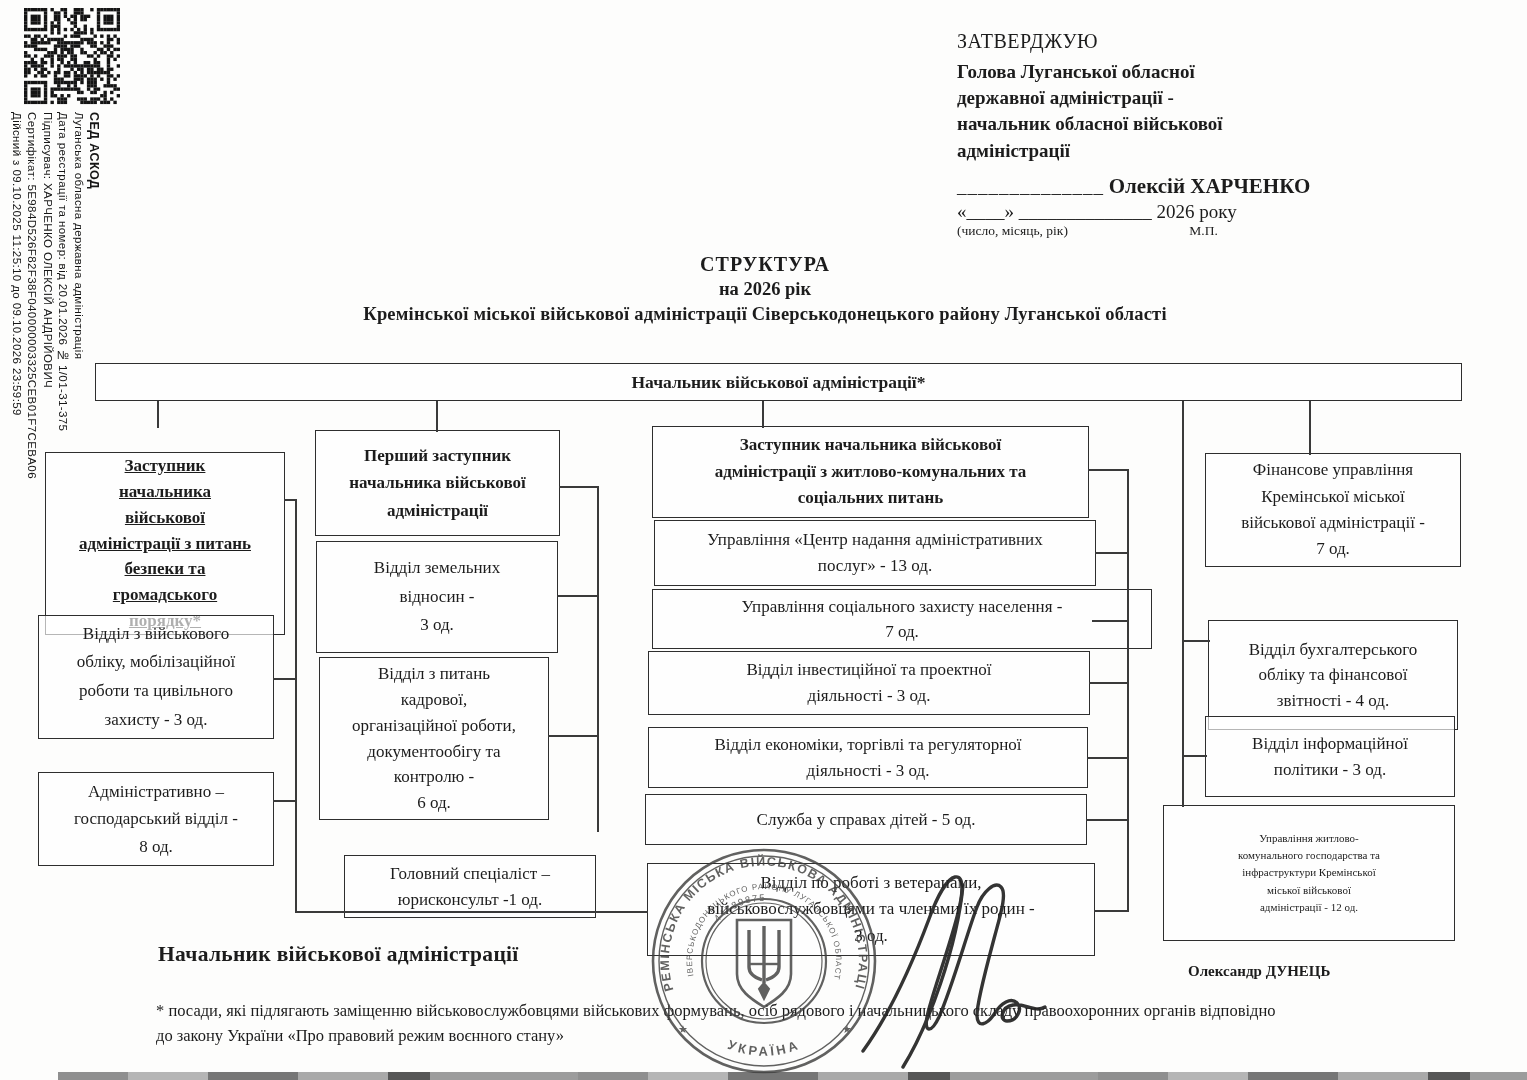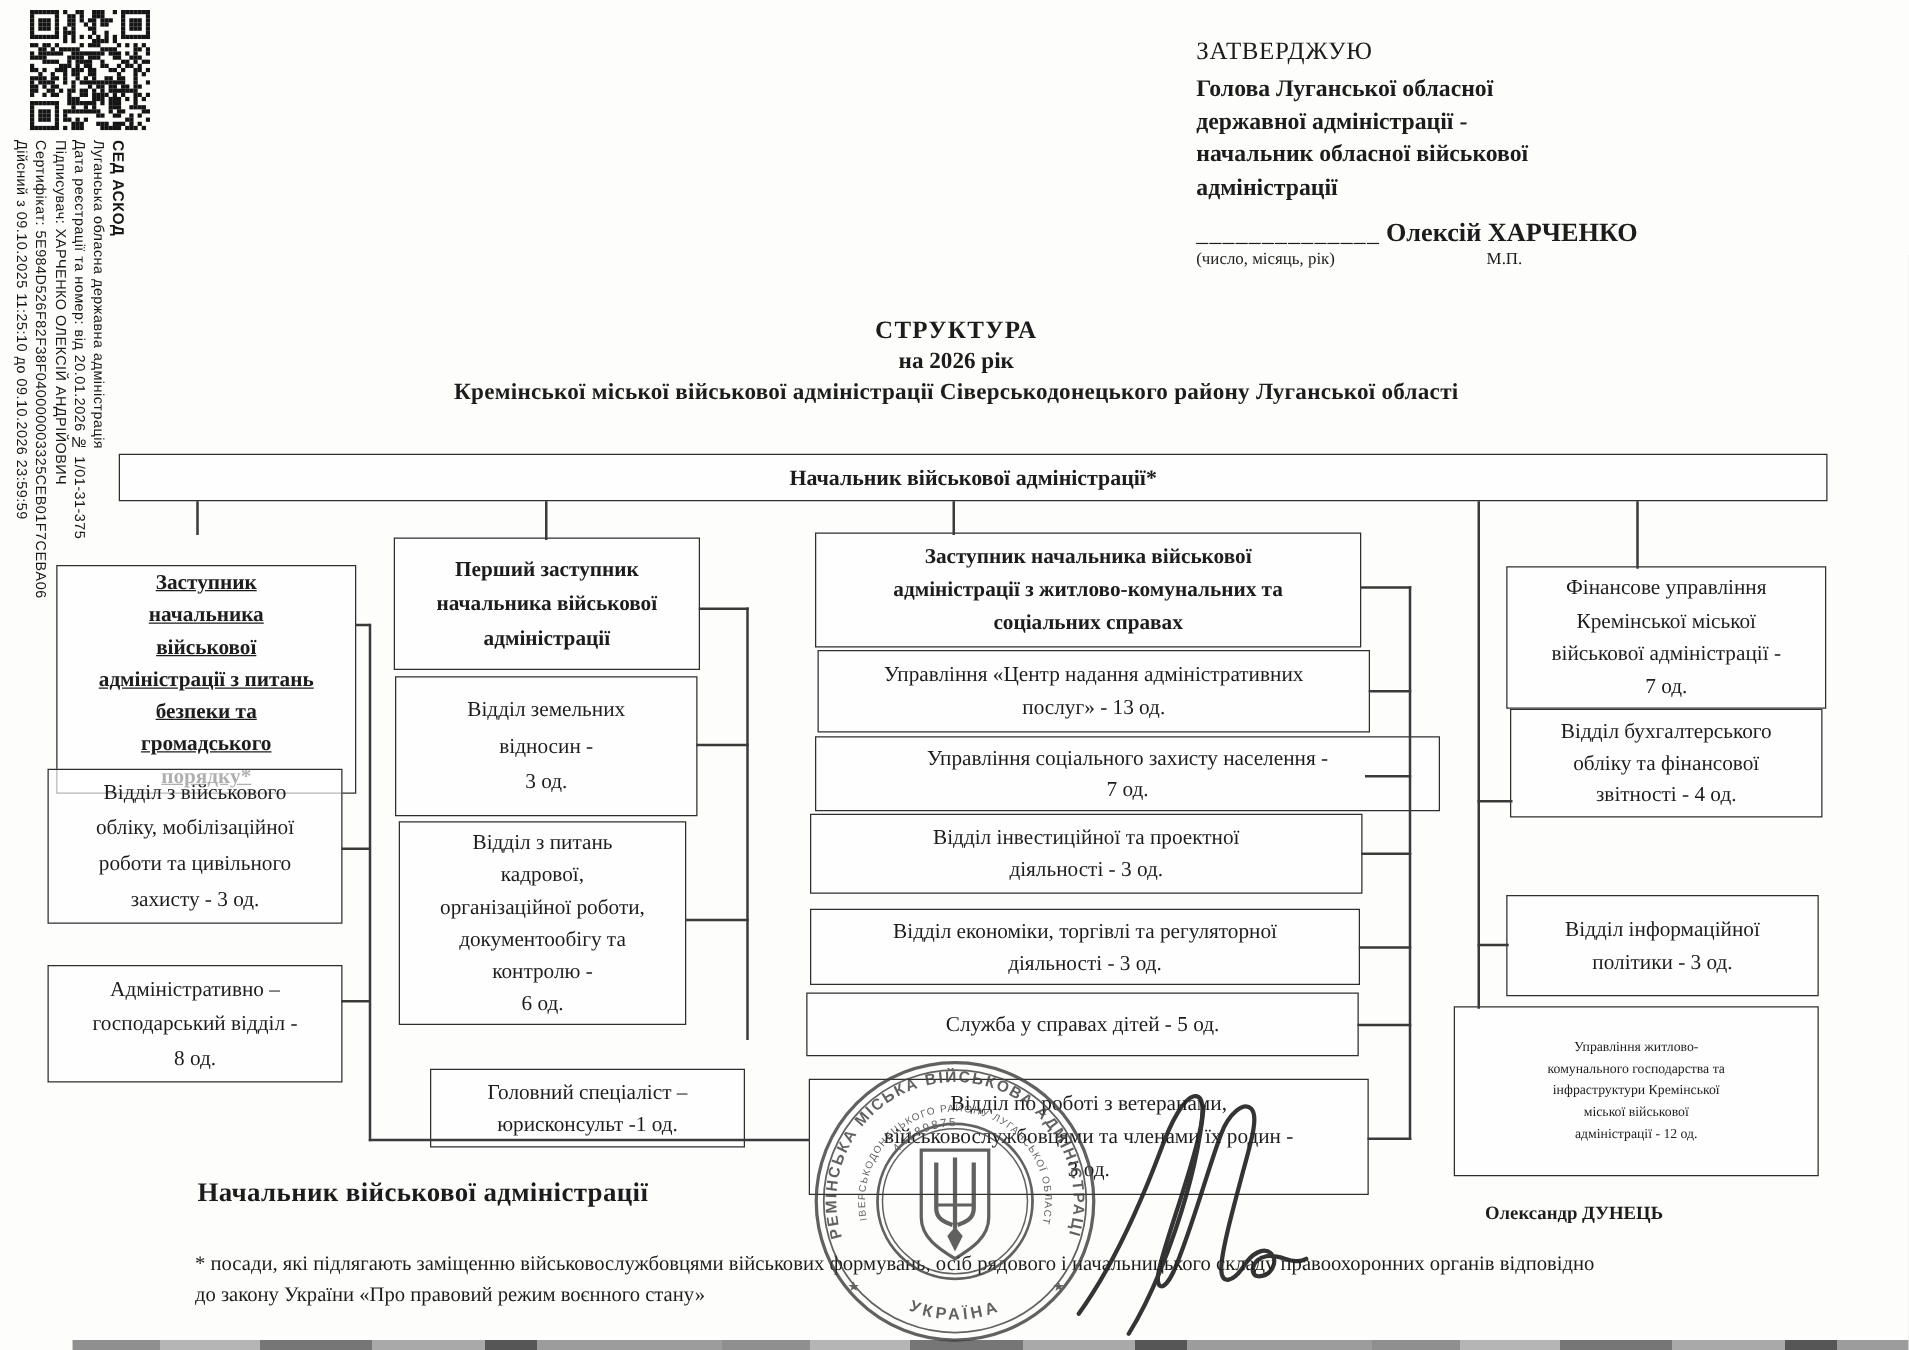--- a/index.html
+++ b/index.html
@@ -50,21 +50,21 @@
   .b-c2b2  {left:319px; top:657px; width:230px; height:163px;line-height:1.52;}
   .b-c2b3  {left:344px; top:830px; width:252px; height:63px; line-height:1.5;margin-top:25px;}
   .b-c3h   {left:652px; top:426px; width:437px; height:92px; line-height:1.55;}
   .b-c3b1  {left:654px; top:520px; width:442px; height:66px; line-height:1.55;}
   .b-c3b2  {left:652px; top:589px; width:500px; height:60px; line-height:1.5;}
   .b-c3b3  {left:648px; top:651px; width:442px; height:64px; line-height:1.55;}
   .b-c3b4  {left:648px; top:727px; width:440px; height:61px; line-height:1.5;}
   .b-c3b5  {left:645px; top:794px; width:442px; height:51px;}
   .b-c3b6  {left:647px; top:863px; width:448px; height:93px; line-height:1.55;}
   .b-c4b1  {left:1205px;top:453px; width:256px; height:114px;line-height:1.55;}
-  .b-c4b2  {left:1208px;top:567px; width:250px; height:87px; line-height:1.5;}
+  .b-c4b2  {left:1208px;top:620px; width:250px; height:110px; line-height:1.5;}
   .b-c4b3  {left:1205px;top:716px; width:250px; height:81px; line-height:1.5;}
   .b-c4b4  {left:1163px;top:805px; width:292px; height:136px;font-size:11px;line-height:1.55;}
   
   .ln{position:absolute;background:#3a3a3a;}
   
   .foot-title{position:absolute;left:158px;top:942px;font-weight:bold;font-size:21.5px;letter-spacing:.3px;}
   .foot-name{position:absolute;left:1188px;top:963px;font-weight:bold;font-size:15px;}
   .footnote{position:absolute;left:156px;top:999px;width:1300px;font-size:16.5px;line-height:1.5;}
   
   .stamp{position:absolute;left:648px;top:845px;opacity:.82;z-index:6;}
@@ -536,20 +536,25 @@
   <div class="approve">
     <div class="ap-label">ЗАТВЕРДЖУЮ</div>
     <div class="ap-pos">Голова Луганської обласної
 державної адміністрації -
 начальник обласної військової
 адміністрації</div>
     <div class="ap-sign">
       <span class="blank">______________</span>
       <span class="ap-name">Олексій ХАРЧЕНКО</span>
     </div>
+    <div class="ap-date">
+      <span>«____»</span>
+      <span>______________</span>
+      <span>2026 року</span>
+    </div>
     <div class="ap-hint">
       <span>(число, місяць, рік)</span>
       <span class="mp">М.П.</span>
     </div>
   </div>
 
   <div class="title">
     <div class="t1">СТРУКТУРА</div>
     <div class="t2">на 2026 рік</div>
     <div class="t3">Кремінської міської військової адміністрації Сіверськодонецького району Луганської області</div>
@@ -582,21 +587,21 @@
 кадрової,
 організаційної роботи,
 документообігу та
 контролю -
 6 од.</div>
   <div class="box b-c2b3">Головний спеціаліст –
 юрисконсульт -1 од.</div>
 
   <div class="box bold b-c3h">Заступник начальника військової
 адміністрації з житлово-комунальних та
-соціальних справах</div>
+соціальних питань</div>
   <div class="box b-c3b1">Управління «Центр надання адміністративних
 послуг» - 13 од.</div>
   <div class="box b-c3b2">Управління соціального захисту населення -
 7 од.</div>
   <div class="box b-c3b3">Відділ інвестиційної та проектної
 діяльності - 3 од.</div>
   <div class="box b-c3b4">Відділ економіки, торгівлі та регуляторної
 діяльності - 3 од.</div>
   <div class="box b-c3b5">Служба у справах дітей  - 5 од.</div>
   <div class="box b-c3b6">Відділ по роботі з ветеранами,

